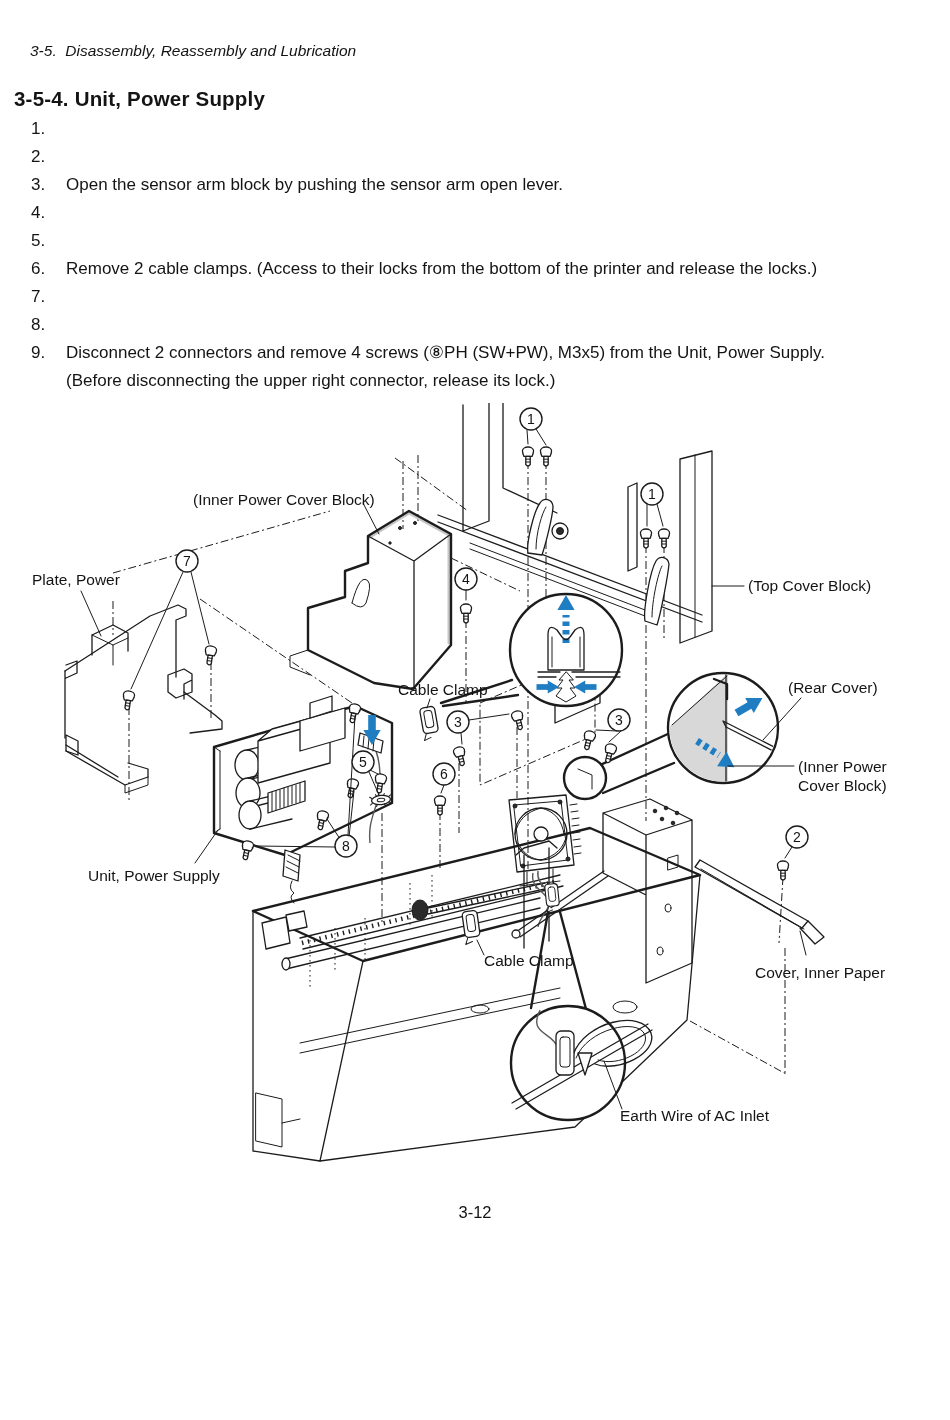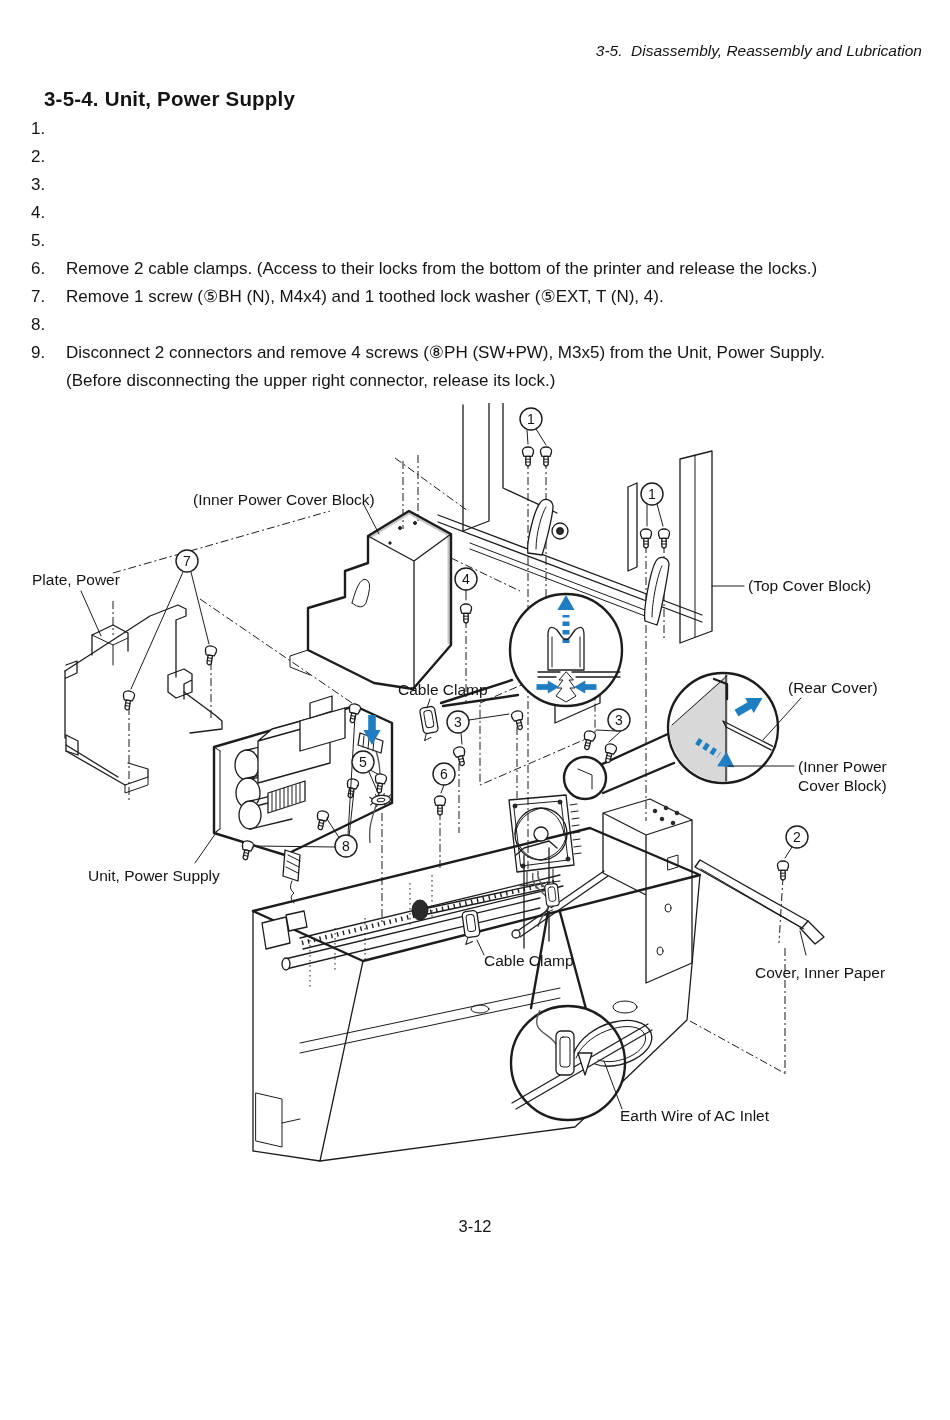--- a/index.html
+++ b/index.html
@@ -1,26 +1,26 @@
 <!DOCTYPE html>
 <html><head>
 <meta charset="utf-8">
 <style>
   html,body{margin:0;padding:0;}
   body{width:950px;height:1420px;background:#ffffff;color:#141414;
        font-family:"Liberation Sans",sans-serif;overflow:hidden;}
-  .header{margin:42px 28px 12px 30px;font-style:italic;font-size:15.5px;white-space:pre;text-align:right;}
-  .title{margin:27px 28px 4px 44px;font-size:20.5px;font-weight:bold;letter-spacing:.2px;}
+  .header{margin:42px 28px 12px 30px;font-style:italic;font-size:15.5px;white-space:pre;}
+  .title{margin:27px 28px 4px 14px;font-size:20.5px;font-weight:bold;letter-spacing:.2px;}
   .steps{margin:2px 26px 0 31px;}
   .step{display:flex;font-size:17px;line-height:28px;}
   .step .n{flex:none;width:35px;}
   .step .t{flex:1;max-width:795px;}
   .figure{margin-top:8px;}
   .figure svg{display:block;}
-  .pagenum{text-align:center;font-size:16.5px;margin-top:44px;}
+  .pagenum{text-align:center;font-size:16.5px;margin-top:30px;}
 
   
   svg .ln{stroke:#1c1c1c;stroke-width:1.3;fill:none;stroke-linecap:round;stroke-linejoin:round;}
   svg .th{stroke-width:1;}
   svg .bd{stroke-width:2.4;}
   svg .wf{fill:#ffffff;}
   svg .dk{fill:#2b2b2b;stroke:#1c1c1c;}
   svg .dd{stroke:#1c1c1c;stroke-width:1;fill:none;stroke-dasharray:8 3 2 3;}
   svg .dt{stroke:#1c1c1c;stroke-width:1;fill:none;stroke-dasharray:1.6 3.4;}
   svg .gy{stroke:#c6c6c6;stroke-width:3;fill:none;stroke-linecap:round;}
@@ -41,34 +41,34 @@
 
 <div class="steps">
   <div class="step">
       <span class="n">1.</span>
     </div>
   <div class="step">
       <span class="n">2.</span>
     </div>
   <div class="step">
       <span class="n">3.</span>
+      <div class="t">Open the sensor arm block by pushing the sensor arm open lever.</div>
     </div>
   <div class="step">
       <span class="n">4.</span>
     </div>
   <div class="step">
       <span class="n">5.</span>
     </div>
   <div class="step">
       <span class="n">6.</span>
       <div class="t">Remove 2 cable clamps. (Access to their locks from the bottom of the printer and release the locks.)</div>
     </div>
   <div class="step">
       <span class="n">7.</span>
-      <div class="t">Remove 1 screw (⑤BH (N), M4x4) and 1 toothed lock washer (⑤EXT, T (N), 4).</div>
     </div>
   <div class="step">
       <span class="n">8.</span>
     </div>
   <div class="step">
       <span class="n">9.</span>
       <div class="t">Disconnect 2 connectors and remove 4 screws (⑧PH (SW+PW), M3x5) from the Unit, Power Supply. (Before disconnecting the upper right connector, release its lock.)</div>
     </div>
 </div>
 

